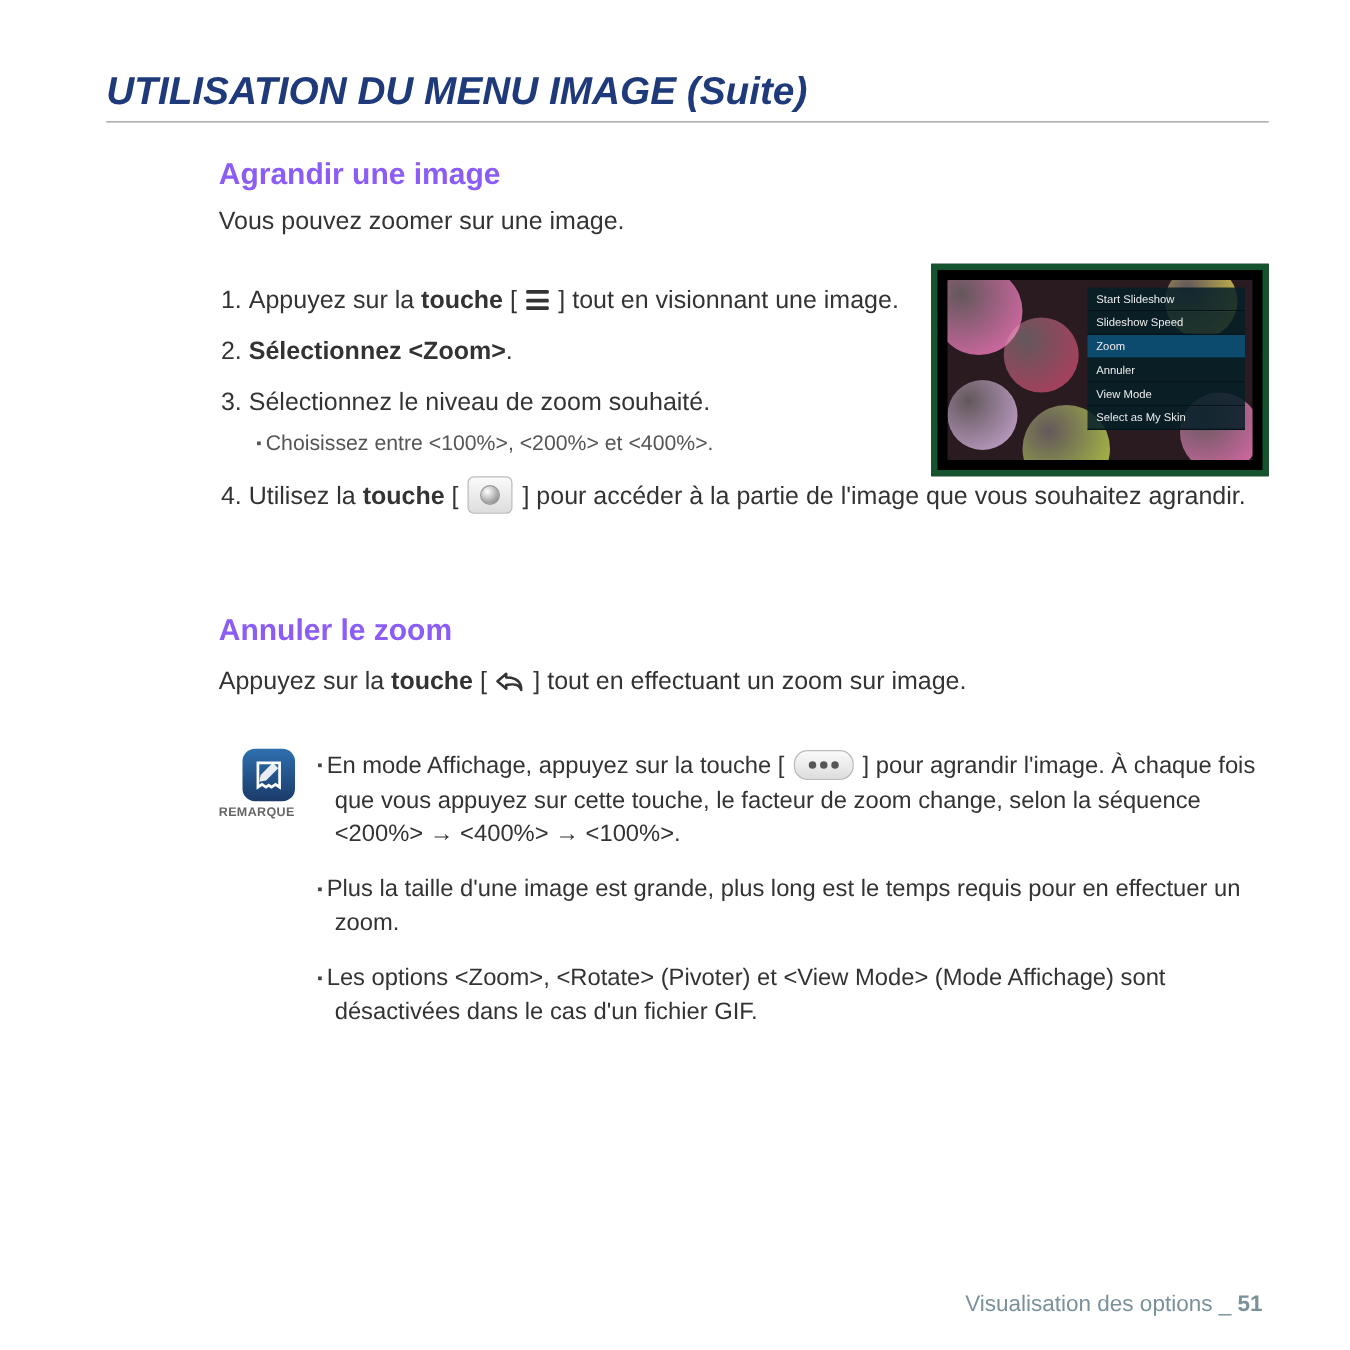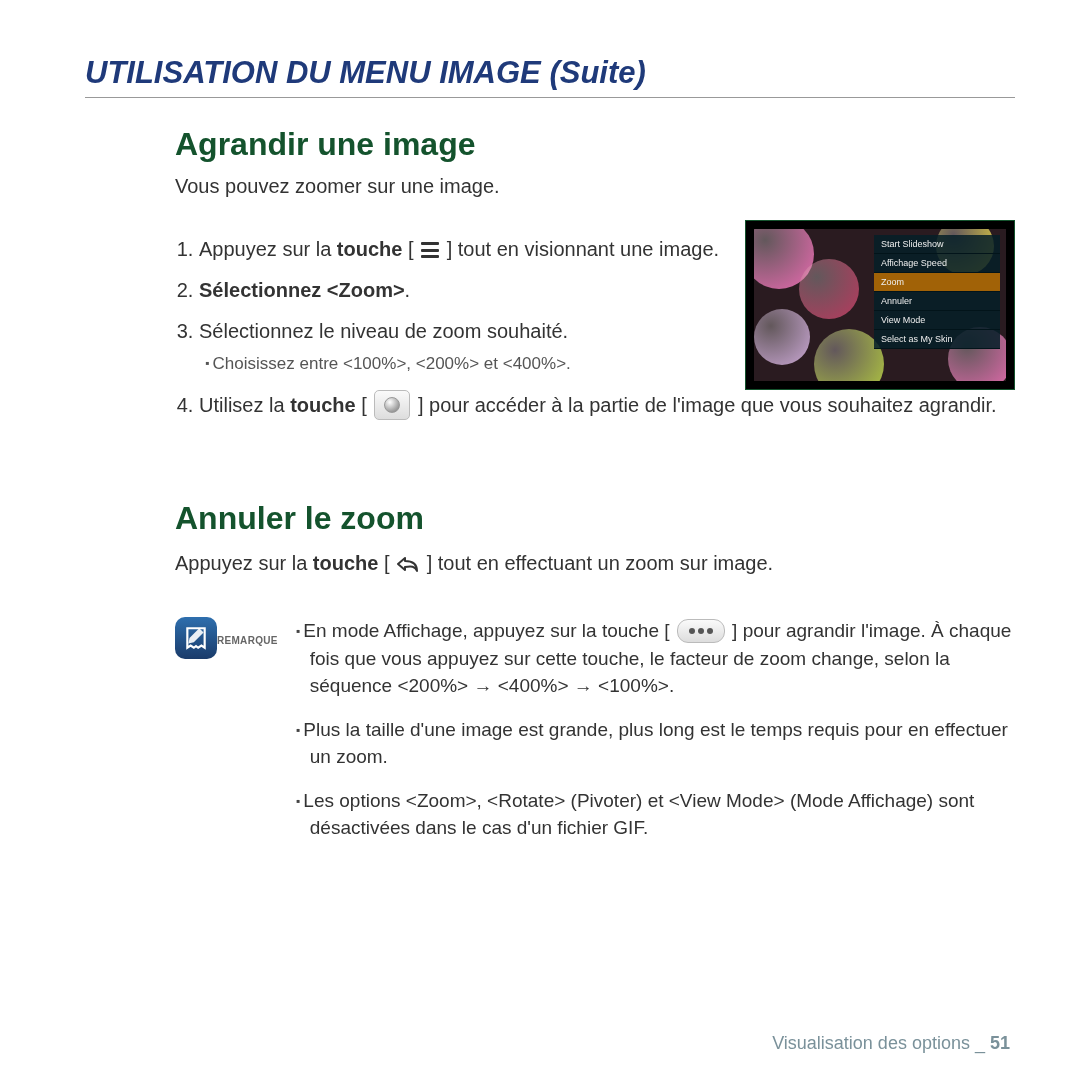--- a/index.html
+++ b/index.html
@@ -16,23 +16,23 @@
     font-size:31px;
     font-weight:bold;
     color:#1f3a7a;
     border-bottom:1px solid #999;
     padding-bottom:6px;
     margin:0 0 28px 0;
     font-style:italic;
   }
   .indent{margin-left:90px}
   .sub-title{
-    font-size:32px;
+    font-size:24px;
     font-weight:bold;
-    color:#14532d;
+    color:#8b5cf6;
     margin:0 0 12px 0;
   }
   .intro{font-size:20px;margin:0 0 22px 0}
   .row{display:flex;gap:20px;align-items:flex-end}
   .col-text{flex:1}
   ol.steps{list-style:decimal;margin:0;padding-left:24px;font-size:20px}
   ol.steps>li{margin-bottom:14px;line-height:1.35}
   ul.sub{list-style:none;margin:8px 0 0 6px;padding:0;font-size:17px;color:#555}
   ul.sub>li::before{content:"▪ ";font-size:12px;vertical-align:2px;color:#555}
   .menu-icon{
@@ -59,54 +59,54 @@
     background:linear-gradient(#fafafa,#ddd);
     border:1px solid #bbb;border-radius:11px;position:relative;margin:0 2px
   }
   .three-dot .d{position:absolute;width:6px;height:6px;border-radius:50%;background:#555;top:8px}
   .three-dot .d:nth-child(1){left:11px}
   .three-dot .d:nth-child(2){left:20px}
   .three-dot .d:nth-child(3){left:29px}
 
   
   .device{
-    width:270px;height:170px;background:#000;border:1px solid #14532d;
+    width:270px;height:170px;background:#000;border:5px solid #14532d;
     padding:8px;box-sizing:border-box;position:relative;flex-shrink:0
   }
   .screen{width:100%;height:100%;position:relative;overflow:hidden;background:#2a1b20}
   .candy{position:absolute;border-radius:50%}
   .c1{width:70px;height:70px;left:-10px;top:-10px;background:radial-gradient(circle at 30% 30%,#fff4,#e86bb0)}
   .c2{width:60px;height:60px;left:45px;top:30px;background:radial-gradient(circle at 30% 30%,#fff4,#b73a5e)}
   .c3{width:56px;height:56px;left:0px;top:80px;background:radial-gradient(circle at 30% 30%,#fff4,#caa7d4)}
   .c4{width:70px;height:70px;left:60px;top:100px;background:radial-gradient(circle at 30% 30%,#fff4,#b4cc3f)}
   .c5{width:58px;height:58px;right:12px;top:-12px;background:radial-gradient(circle at 30% 30%,#fff4,#e7d53f)}
   .c6{width:64px;height:64px;right:-6px;bottom:-10px;background:radial-gradient(circle at 30% 30%,#fff4,#e86bb0)}
   .menu-panel{
     position:absolute;right:6px;top:6px;width:126px;
     font-size:9px;color:#eee
   }
   .menu-item{
     background:rgba(5,30,40,.85);padding:4px 7px;border-bottom:1px solid #02141a;
     white-space:nowrap
   }
-  .menu-item.sel{background:#a16207}
+  .menu-item.sel{background:#0c4a6e}
 
   .section2{margin-top:80px}
   .cancel-line{font-size:20px;margin:10px 0 0 0;line-height:1.4}
 
   
   .remark-wrap{display:flex;gap:18px;margin-top:40px;align-items:flex-start}
   .remark-icon{
     width:42px;height:42px;border-radius:10px;
     background:linear-gradient(#2e6fae,#1a3b6a);
     display:flex;align-items:center;justify-content:center;flex-shrink:0
   }
   .remark-icon svg{width:26px;height:26px}
   .remark-label{text-align:center;font-size:10px;color:#666;margin-top:4px;font-weight:bold;letter-spacing:.3px}
-  .remark-col{display:flex;flex-direction:row;align-items:center}
+  .remark-col{display:flex;flex-direction:column;align-items:flex-end}
   ul.notes{list-style:none;margin:0;padding:0;font-size:19px;line-height:1.45}
   ul.notes>li{margin-bottom:16px;text-indent:-14px;padding-left:14px}
   ul.notes>li::before{content:"▪ ";font-size:12px;vertical-align:2px;color:#444}
 
   .footer{
     position:absolute;bottom:26px;right:70px;
     font-size:18px;color:#7a919a
   }
   .footer .pnum{font-weight:bold}
 </style>
@@ -142,21 +142,21 @@
     <div class="device">
       <div class="screen">
         <div class="candy c1"></div>
           <div class="candy c2"></div>
           <div class="candy c3"></div>
         <div class="candy c4"></div>
           <div class="candy c5"></div>
           <div class="candy c6"></div>
         <div class="menu-panel">
           <div class="menu-item">Start Slideshow</div>
-          <div class="menu-item">Affichage Speed</div>
+          <div class="menu-item">Slideshow Speed</div>
           <div class="menu-item sel">Zoom</div>
           <div class="menu-item">Annuler</div>
           <div class="menu-item">View Mode</div>
           <div class="menu-item">Select as My Skin</div>
         </div>
       </div>
     </div>
   </div>
 
   <ol class="steps" start="4">

